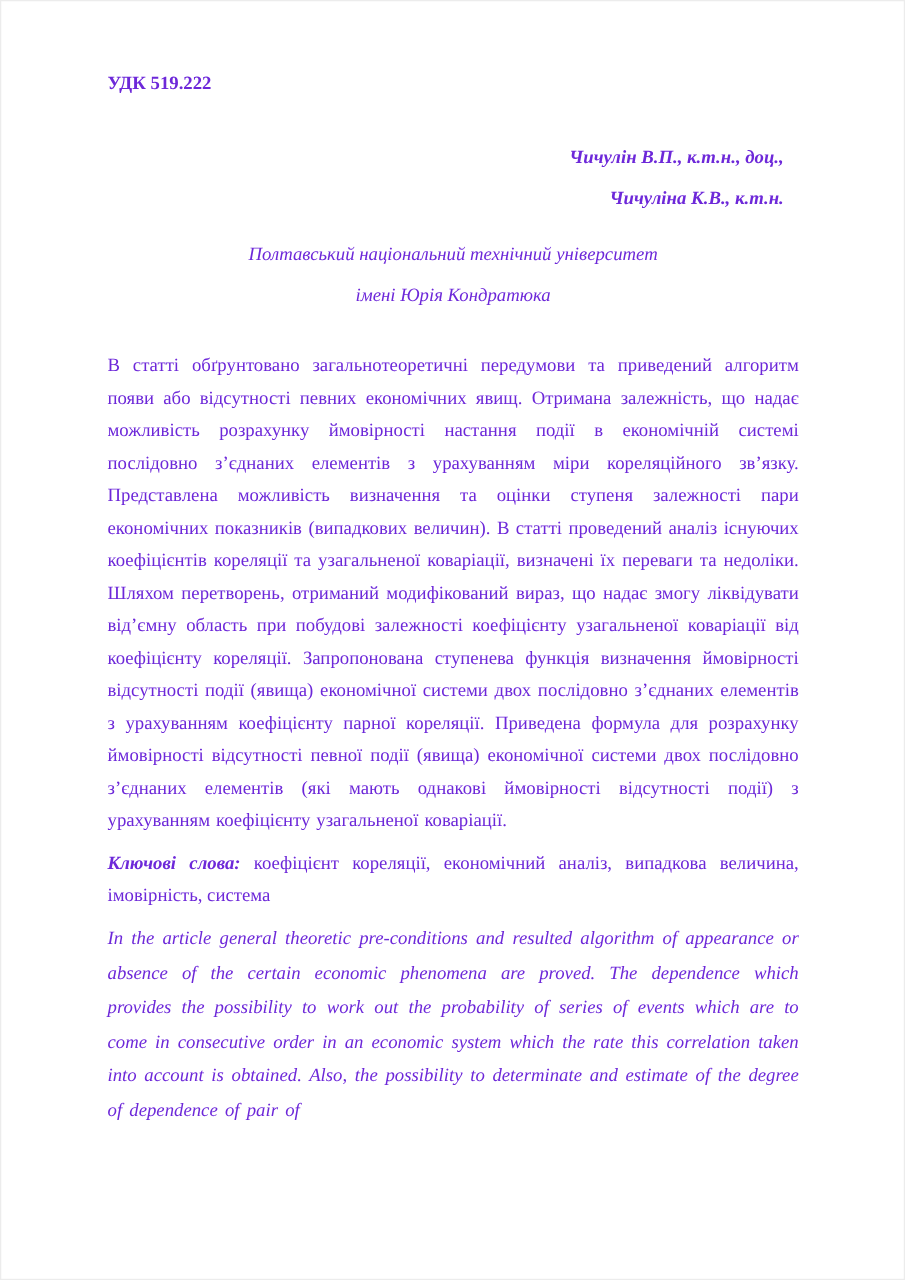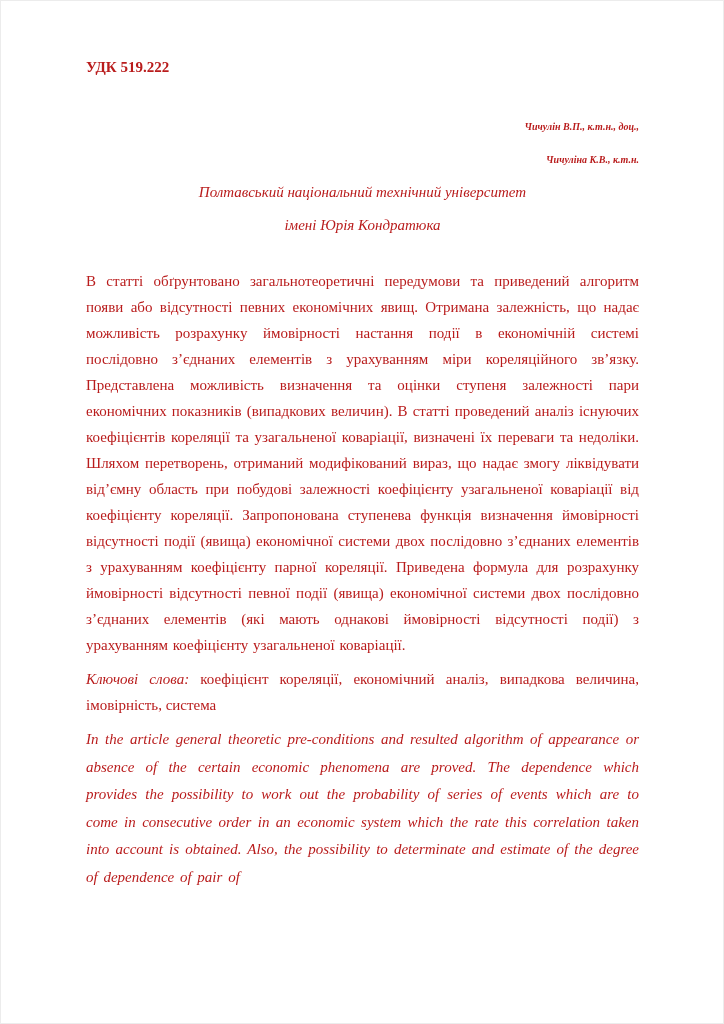--- a/index.html
+++ b/index.html
@@ -9,43 +9,43 @@
   }
   .page {
     position: relative;
     width: 724px;
     height: 1024px;
     background: #ffffff;
     box-sizing: border-box;
     border: 1px solid #ececec;
     padding: 58px 84px 40px 85px;
     font-family: "Liberation Serif", "DejaVu Serif", serif;
-    color: #b91c1c;
+    color: #6d28d9;
     overflow: hidden;
   }
   .udc {
     font-weight: bold;
     font-size: 15px;
     margin: 0 0 34px 0;
   }
   .title {
     text-align: center;
     font-weight: bold;
     font-size: 16.5px;
     line-height: 41px;
     margin: 0 0 24px 0;
     letter-spacing: 0.2px;
   }
   .authors {
     text-align: right;
     font-weight: bold;
     font-style: italic;
-    font-size: 10px;
+    font-size: 15px;
     line-height: 33px;
-    margin: 0;
+    margin: 12px;
   }
   .affiliation {
     text-align: center;
     font-style: italic;
     font-size: 15px;
     line-height: 33px;
     margin: 0 0 26px 0;
   }
   .body-par {
     text-align: justify;
@@ -54,21 +54,21 @@
     margin: 0 0 8px 0;
     word-spacing: 1px;
   }
   .keywords {
     text-align: justify;
     font-size: 15px;
     line-height: 26px;
     margin: 0 0 8px 0;
   }
   .keywords .kw-label {
-    font-weight: normal;
+    font-weight: bold;
     font-style: italic;
   }
   .en-par {
     text-align: justify;
     font-size: 15px;
     line-height: 27.5px;
     margin: 0;
     word-spacing: 2px;
     font-style: italic;
   }

